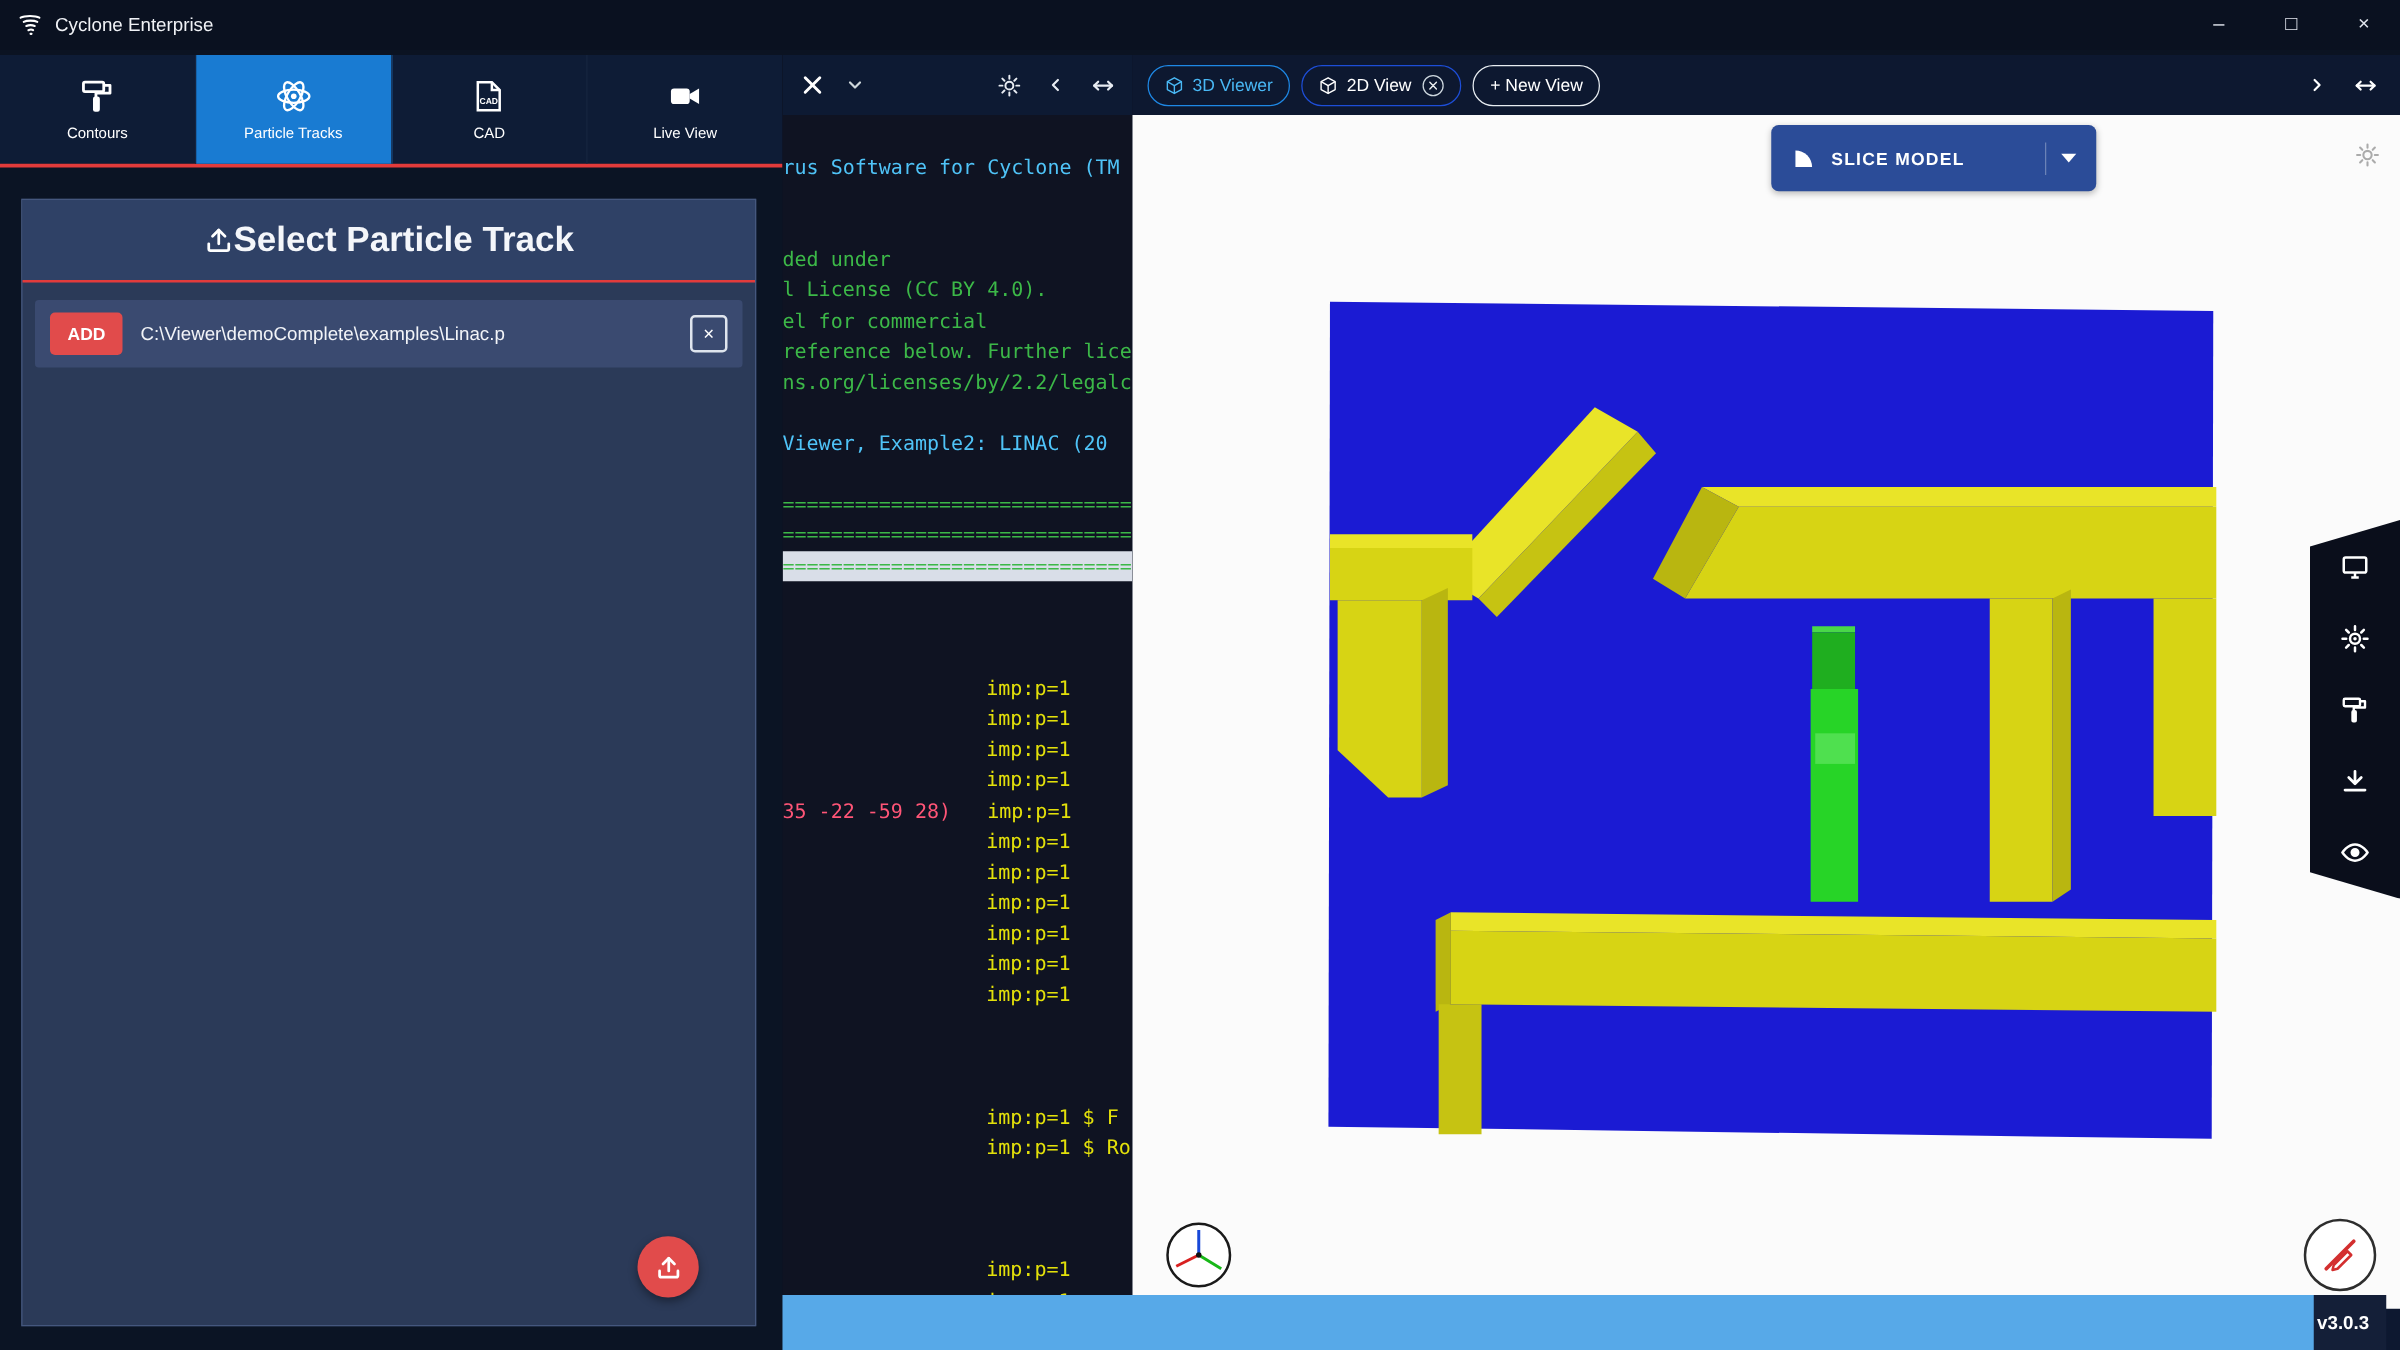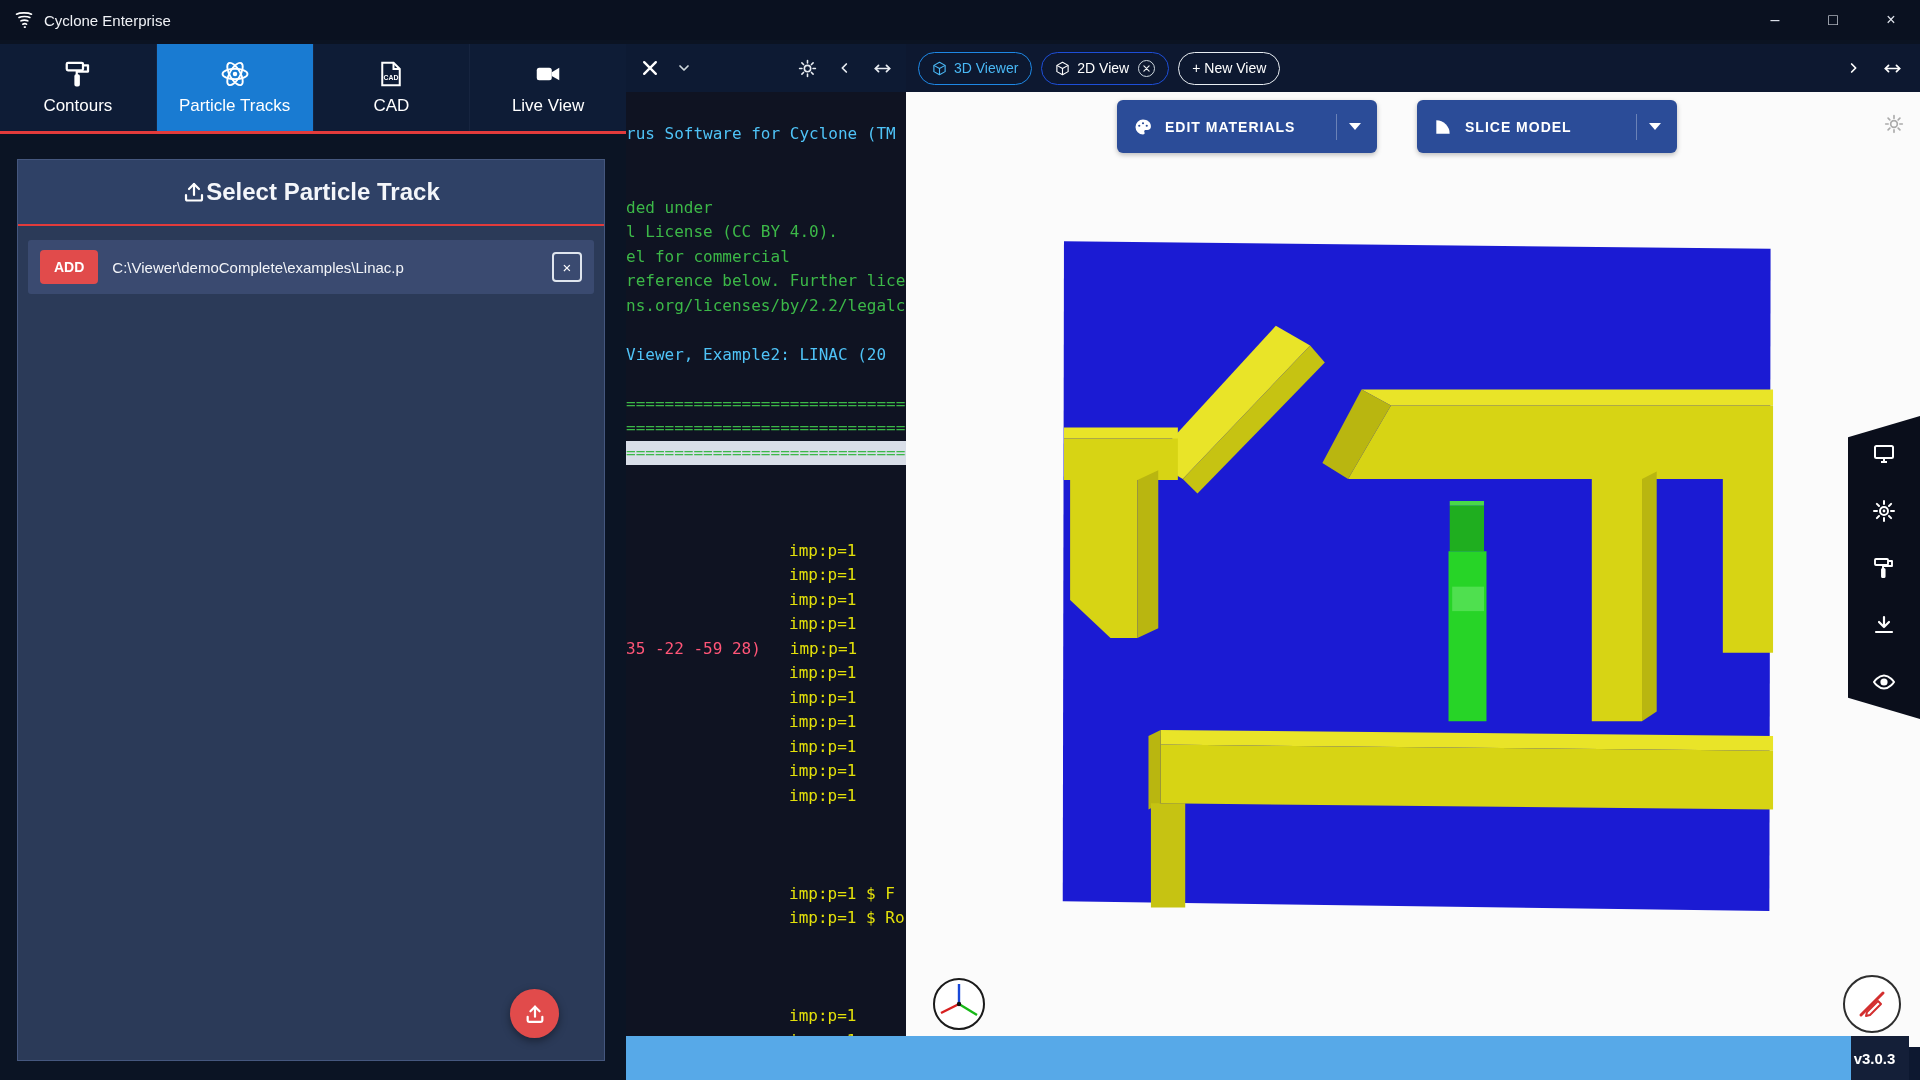--- a/index.html
+++ b/index.html
@@ -16,28 +16,28 @@
   .win-btn { width:58px; height:100%; display:flex; align-items:center; justify-content:center;
              font-size:16px; color:#e2e6ee; cursor:default; }
 
   
   .left-panel { position:absolute; left:0; top:44px; width:626px; bottom:0; background:#0b1424; }
   .tabbar { height:87px; display:flex; background:#0e1c36; }
   .tab { flex:1; display:flex; flex-direction:column; align-items:center; justify-content:center;
          gap:7px; border-right:1px solid #16243f; color:#fff; }
   .tab:last-child { border-right:none; }
   .tab.active { background:#197bd2; }
-  .tab .tlabel { font-size:17px; }
+  .tab .tlabel { font-size:12px; }
   .red-underline { height:3px; background:#e23b3b; }
 
   .card { position:absolute; left:17px; right:21px; top:115px; bottom:19px;
           background:#2b3a58; border:1px solid #45577e; }
   .card-header { height:66px; background:#2f4166; border-bottom:2px solid #e23b3b;
                  display:flex; align-items:center; justify-content:center; 
-                 font-size:24px; font-weight:600; color:#f4f6fa; }
+                 font-size:28px; font-weight:600; color:#f4f6fa; }
   .file-row { margin:14px 10px 0 10px; height:54px; background:#3a4a70; border-radius:3px;
               display:flex; align-items:center; padding:0 12px; gap:14px; }
   .add-btn { background:#e14b4b; color:#fff; font-size:14px; font-weight:bold; border:none;
              padding:9px 14px; border-radius:4px; }
   .file-path { flex:1; font-size:15px; color:#f2f4f8; white-space:nowrap; overflow:hidden; }
   .remove-btn { width:30px; height:30px; background:transparent; border:2px solid #dfe5ee;
                 border-radius:4px; color:#fff; font-size:15px; display:flex; align-items:center;
                 justify-content:center; }
   .fab { position:absolute; right:45px; bottom:22px; width:49px; height:49px; border-radius:50%;
          background:#e14b4b; border:none; display:flex; align-items:center; justify-content:center;
@@ -382,33 +382,20 @@
       <polygon points="948,608 1448,613 1448,661 948,656" fill="#d7d414"></polygon>
       <polygon points="938,601 948,596 948,656 938,661" fill="#b9b610"></polygon>
       <polygon points="940,656 968,656 968,741 940,741" fill="#c6c312"></polygon>
 
       <polygon points="1184,409 1212,409 1212,413 1184,413" fill="#49d849"></polygon>
       <polygon points="1184,413 1212,413 1212,450 1184,450" fill="#1fae1f"></polygon>
       <polygon points="1183,450 1214,450 1214,589 1183,589" fill="#27d427"></polygon>
       <rect x="1186" y="479" width="26" height="20" fill="#4fe04f"></rect>
     </svg>
 
-    <button class="drop-btn" id="editMaterialsBtn">
-      <span class="icon">
-        <svg width="20" height="20" viewBox="0 0 24 24" fill="#fff">
-          <path d="M12 3a9 9 0 1 0 0 18c1.5 0 2-.8 2-1.7 0-.8-.6-1.3-.6-2.1 0-1 .8-1.7 1.9-1.7H17a4.5 4.5 0 0 0 4.5-4.5C21.5 6.4 17.2 3 12 3z"></path>
-          <circle cx="7.5" cy="10.5" r="1.3" fill="#2b4c98"></circle>
-            <circle cx="12" cy="7.5" r="1.3" fill="#2b4c98"></circle>
-            <circle cx="16.5" cy="10.5" r="1.3" fill="#2b4c98"></circle>
-        </svg>
-      </span>
-      <span class="dlabel">EDIT MATERIALS</span>
-      <span class="ddiv"></span>
-      <span class="caret"></span>
-    </button>
 
     <button class="drop-btn" id="sliceModelBtn">
       <span class="icon">
         <svg width="20" height="20" viewBox="0 0 24 24" fill="#fff">
           <path d="M4 4v16h16A16 16 0 0 0 4 4z"></path>
         </svg>
       </span>
       <span class="dlabel">SLICE MODEL</span>
       <span class="ddiv"></span>
       <span class="caret"></span>

